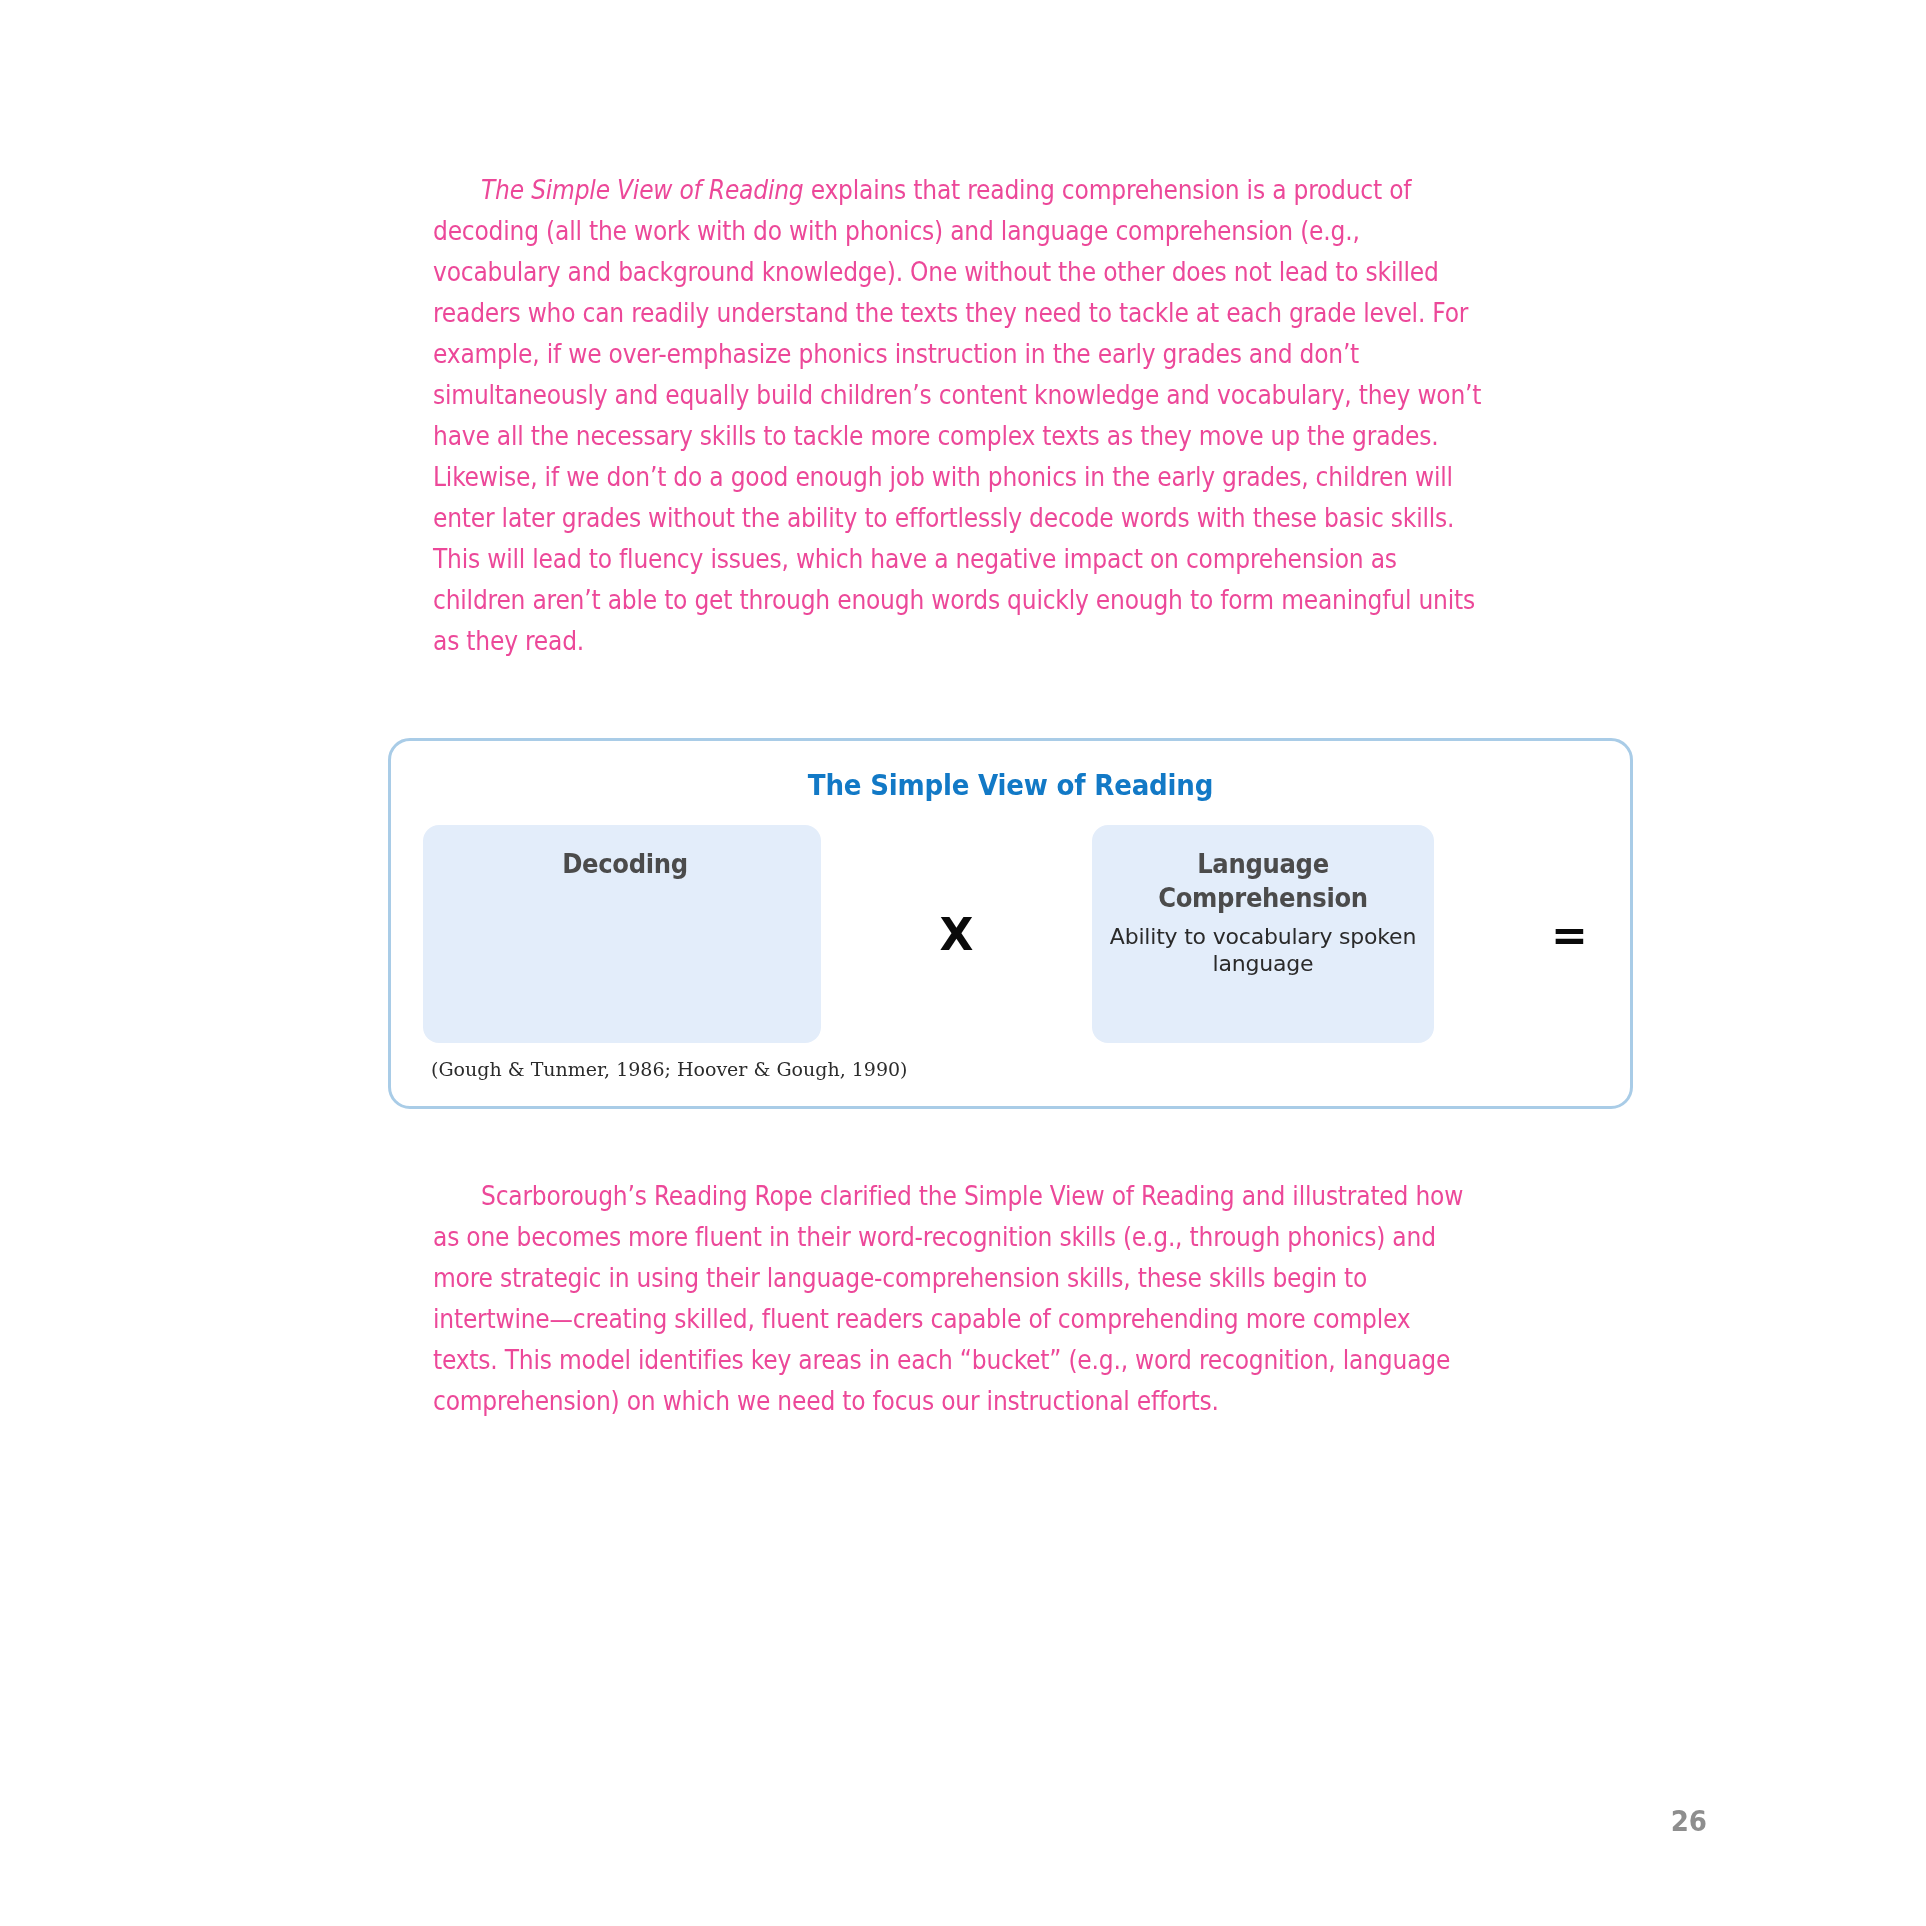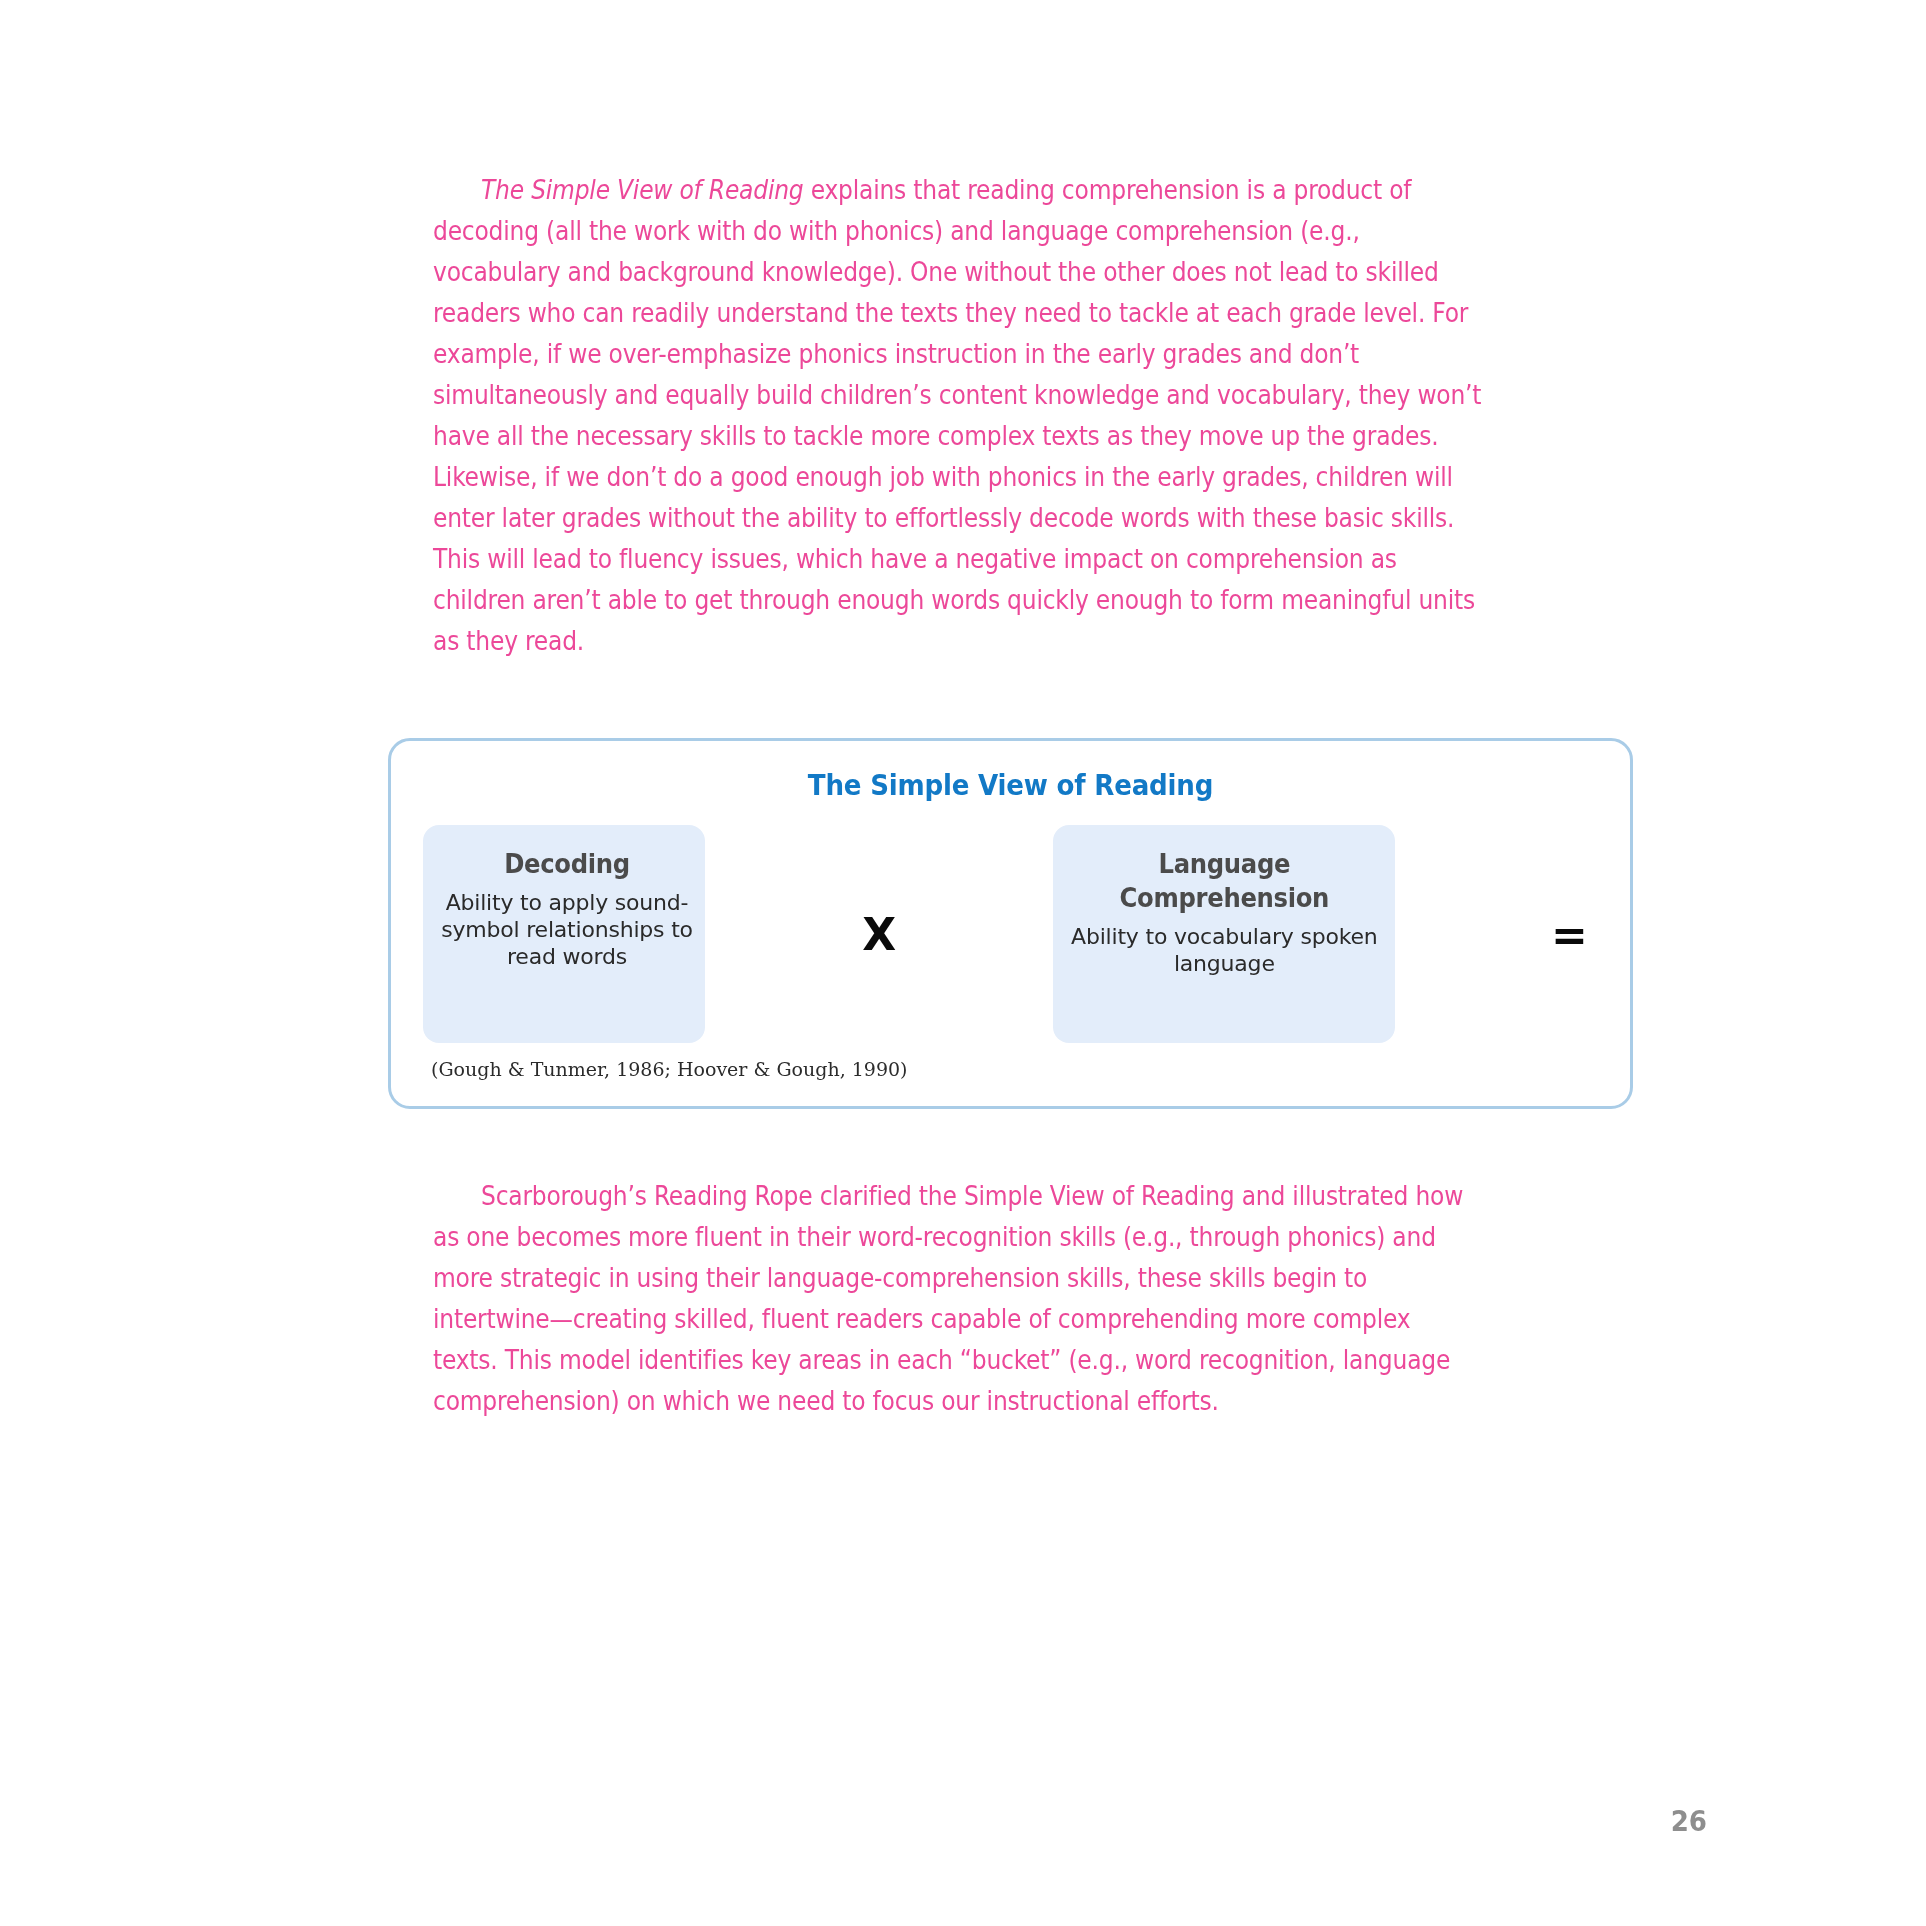--- a/index.html
+++ b/index.html
@@ -93,21 +93,21 @@
   .concept-box {
     background: #e3edfa;
     border-radius: 16px;
     box-sizing: border-box;
     display: flex;
     flex-direction: column;
     align-items: center;
     justify-content: flex-start;
     padding: 22px 12px 14px 12px;
   }
-  #box-decoding { width: 282px; padding-left: 18px; }
+  #box-decoding { width: 398px; padding-left: 18px; }
   #box-language { width: 342px; }
   #box-reading  { width: 342px; }
 
   .concept-heading {
     font-family: "DejaVu Sans", "Liberation Sans", sans-serif;
     font-size: 27px;
     font-weight: bold;
     color: #4b4b4b;
     text-align: center;
     line-height: 34px;
@@ -190,21 +190,20 @@
   <div class="bodytext" id="para-1"><span class="indent"></span><em>The Simple View of Reading</em><span> explains that reading comprehension is a product of decoding (all the work with do with phonics) and language comprehension (e.g., vocabulary and background knowledge). One without the other does not lead to skilled readers who can readily understand the texts they need to tackle at each grade level. For example, if we over-emphasize phonics instruction in the early grades and don’t simultaneously and equally build children’s content knowledge and vocabulary, they won’t have all the necessary skills to tackle more complex texts as they move up the grades. Likewise, if we don’t do a good enough job with phonics in the early grades, children will enter later grades without the ability to effortlessly decode words with these basic skills. This will lead to fluency issues, which have a negative impact on comprehension as children aren’t able to get through enough words quickly enough to form meaningful units as they read.</span></div>
 
   <div class="diagram-panel">
 
     <div class="diagram-title">The Simple View of Reading</div>
 
     <div class="boxes-row">
 
       <div class="concept-box" id="box-decoding">
         <div class="concept-heading">Decoding</div>
-        <div class="concept-desc">Ability to apply sound-symbol relationships to read words</div>
       </div>
 
       <div class="operator">X</div>
 
       <div class="concept-box" id="box-language">
         <div class="concept-heading">Language Comprehension</div>
         <div class="concept-desc">Ability to vocabulary spoken language</div>
       </div>
 
       <div class="operator">=</div>

